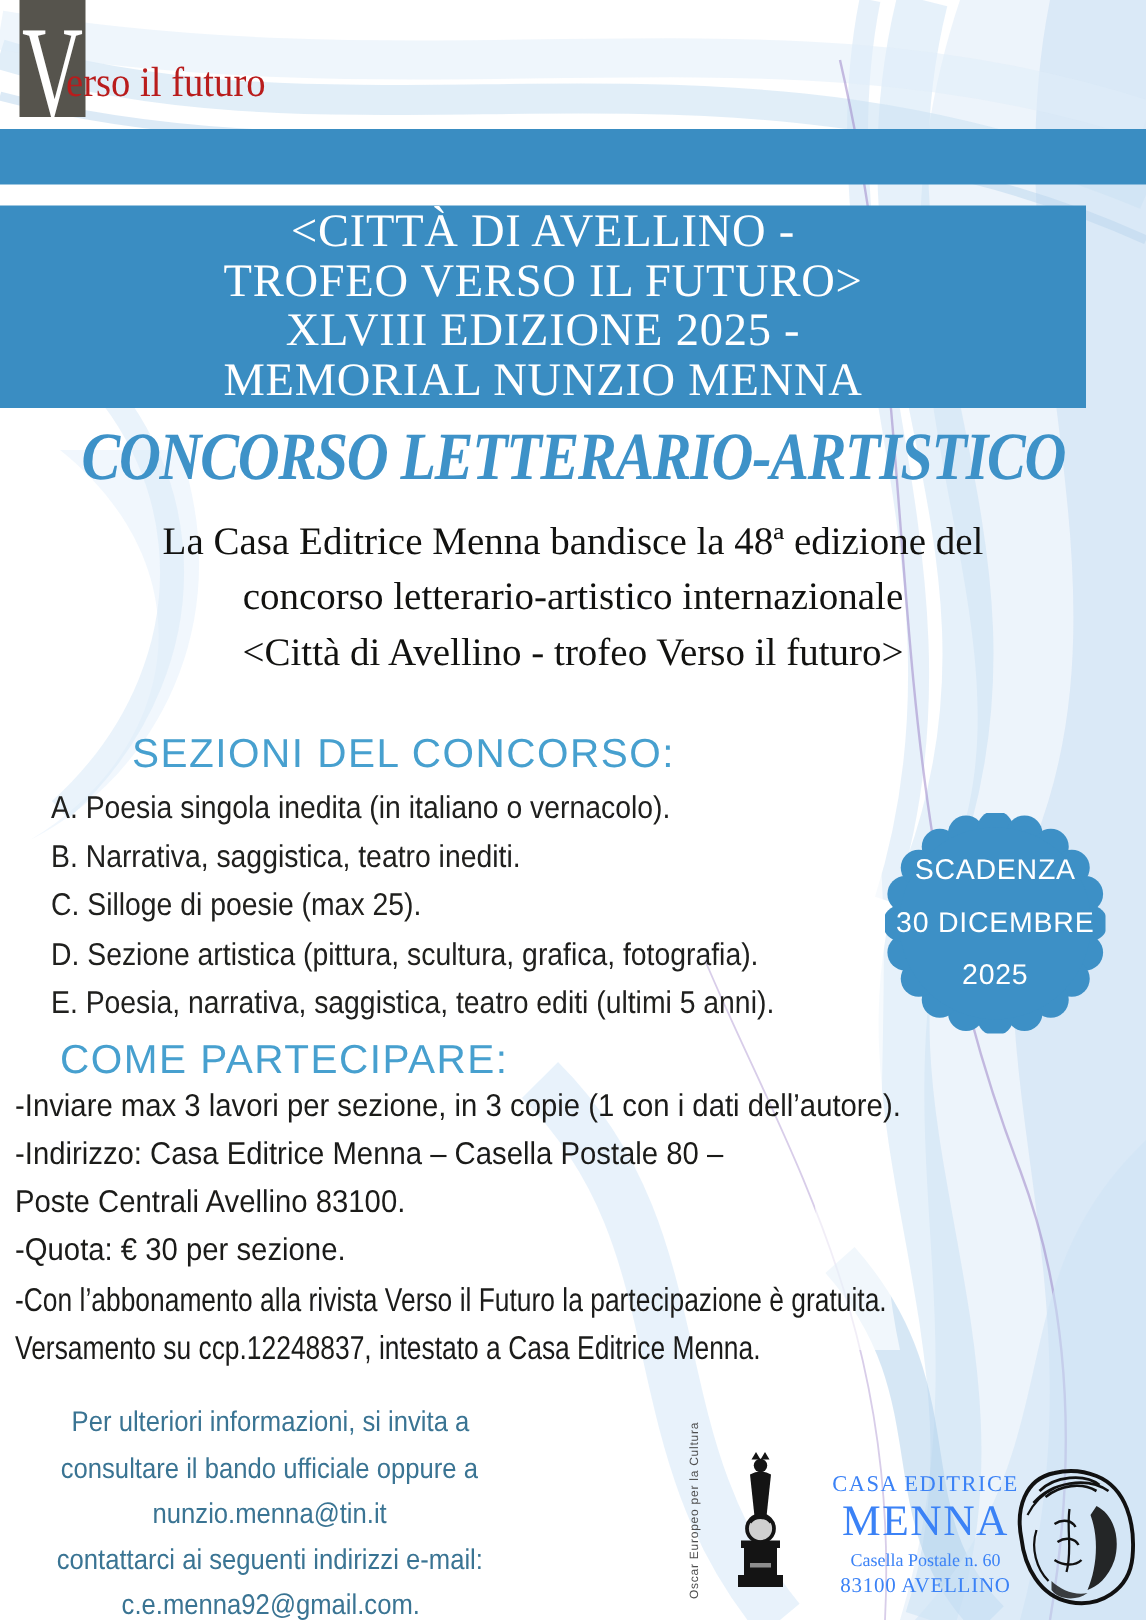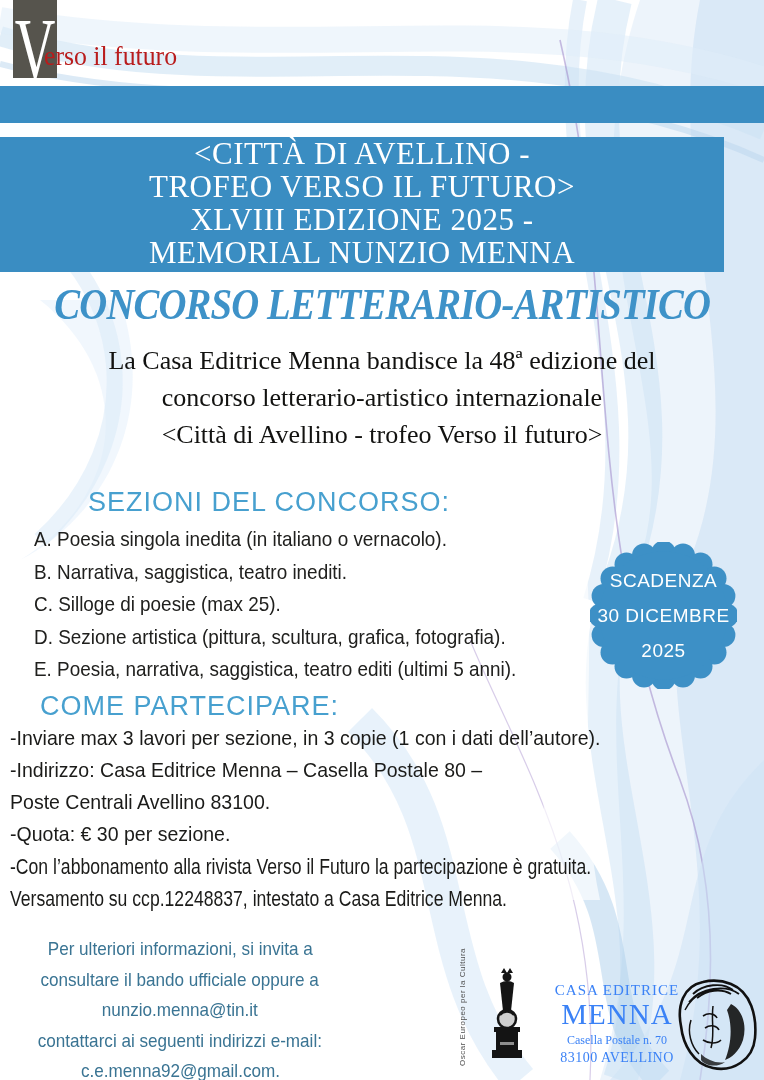--- a/index.html
+++ b/index.html
@@ -220,21 +220,21 @@
     <path d="M16,49 A9,9 0 0,1 30,49" fill="none" stroke="#141414" stroke-width="2"></path>
     <rect x="10" y="61" width="26" height="5" fill="#141414"></rect>
     <rect x="12" y="66" width="22" height="18" fill="#141414"></rect>
     <rect x="16" y="76" width="14" height="3" fill="#8d8d8d"></rect>
     <rect x="8" y="84" width="30" height="8" fill="#141414"></rect>
   </svg>
 
   <div class="layer publisher">
     <div class="pub-top">CASA EDITRICE</div>
     <div class="pub-main">MENNA</div>
-    <div class="pub-a1">Casella Postale n. 70</div>
+    <div class="pub-a1">Casella Postale n. 60</div>
     <div class="pub-a2">83100 AVELLINO</div>
   </div>
 
   <svg class="layer portrait" viewBox="0 0 88 100" xmlns="http://www.w3.org/2000/svg">
     <path d="M30,6 C10,10 4,30 8,50 C10,68 20,88 40,92 C60,96 80,84 82,62 C84,40 78,16 58,8 C48,4 38,4 30,6 Z" fill="none" stroke="#111" stroke-width="2.6"></path>
     <path d="M20,18 C30,8 50,6 60,14 M16,26 C28,12 52,8 66,18 M24,22 C34,14 48,12 58,18" fill="none" stroke="#111" stroke-width="1.8"></path>
     <path d="M58,28 C70,34 74,50 70,64 C66,76 58,82 52,84 C58,70 60,50 54,34 Z" fill="#111" opacity="0.9"></path>
     <path d="M30,40 C36,36 42,38 44,42 M32,52 C38,48 44,50 46,54 M30,64 C36,68 44,68 48,64" fill="none" stroke="#111" stroke-width="1.6"></path>
     <path d="M40,30 C38,44 42,58 38,72 M18,44 C14,56 18,70 26,78" fill="none" stroke="#111" stroke-width="1.5"></path>
     <path d="M28,78 C34,84 44,88 52,86 C44,92 32,90 28,84 Z" fill="#111" opacity="0.8"></path>

